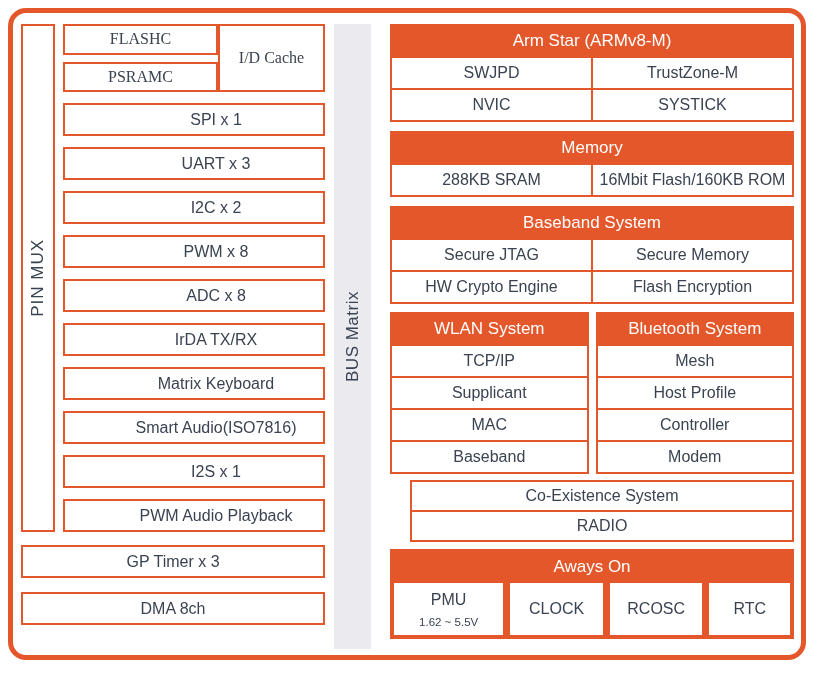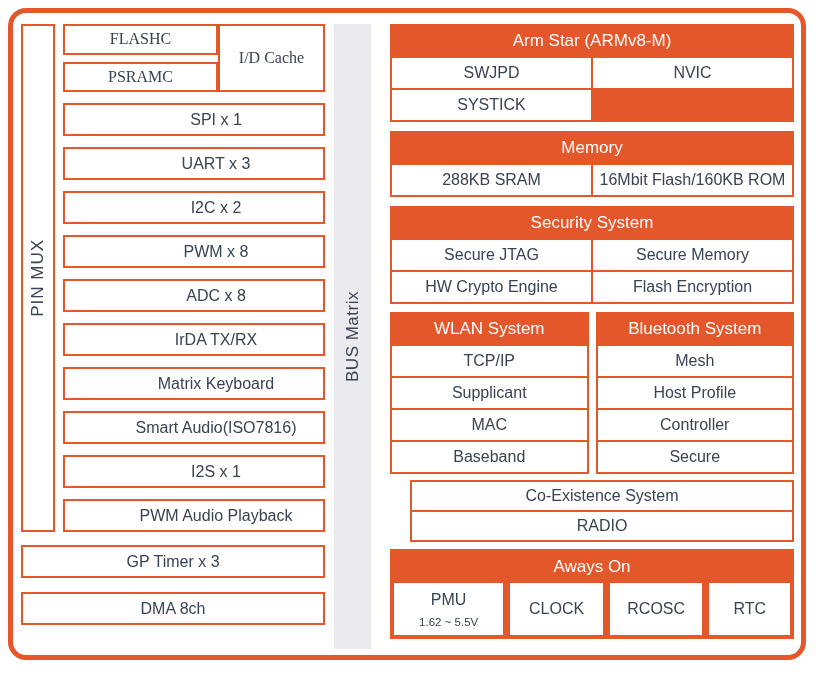--- a/index.html
+++ b/index.html
@@ -152,52 +152,53 @@
 
     <div class="bar">
       <span class="vtext">BUS Matrix</span>
     </div>
 
     <div class="right">
 
       <div class="section two-col m-b9">
         <div class="hdr">Arm Star (ARMv8-M)</div>
         <div class="cell">SWJPD</div>
+        <div class="cell">TrustZone-M</div>
         <div class="cell">NVIC</div>
         <div class="cell">SYSTICK</div>
       </div>
 
       <div class="section two-col m-b9">
         <div class="hdr">Memory</div>
         <div class="cell">288KB SRAM</div>
         <div class="cell">16Mbit Flash/160KB ROM</div>
       </div>
 
       <div class="section two-col m-b8">
-        <div class="hdr">Security System</div>
+        <div class="hdr">Baseband System</div>
         <div class="cell">Secure JTAG</div>
         <div class="cell">Secure Memory</div>
         <div class="cell">HW Crypto Engine</div>
         <div class="cell">Flash Encryption</div>
       </div>
 
       <div class="twin m-b6">
         <div class="section one-col">
           <div class="hdr">WLAN System</div>
           <div class="cell">TCP/IP</div>
           <div class="cell">Supplicant</div>
           <div class="cell">MAC</div>
           <div class="cell">Baseband</div>
         </div>
         <div class="section one-col">
           <div class="hdr">Bluetooth System</div>
           <div class="cell">Mesh</div>
           <div class="cell">Host Profile</div>
           <div class="cell">Controller</div>
-          <div class="cell">Secure</div>
+          <div class="cell">Modem</div>
         </div>
       </div>
 
       <div class="section one-col coexist m-b7">
         <div class="cell">Co-Existence System</div>
         <div class="cell">RADIO</div>
       </div>
 
       <div class="always">
         <div class="hdr2">Aways On</div>

